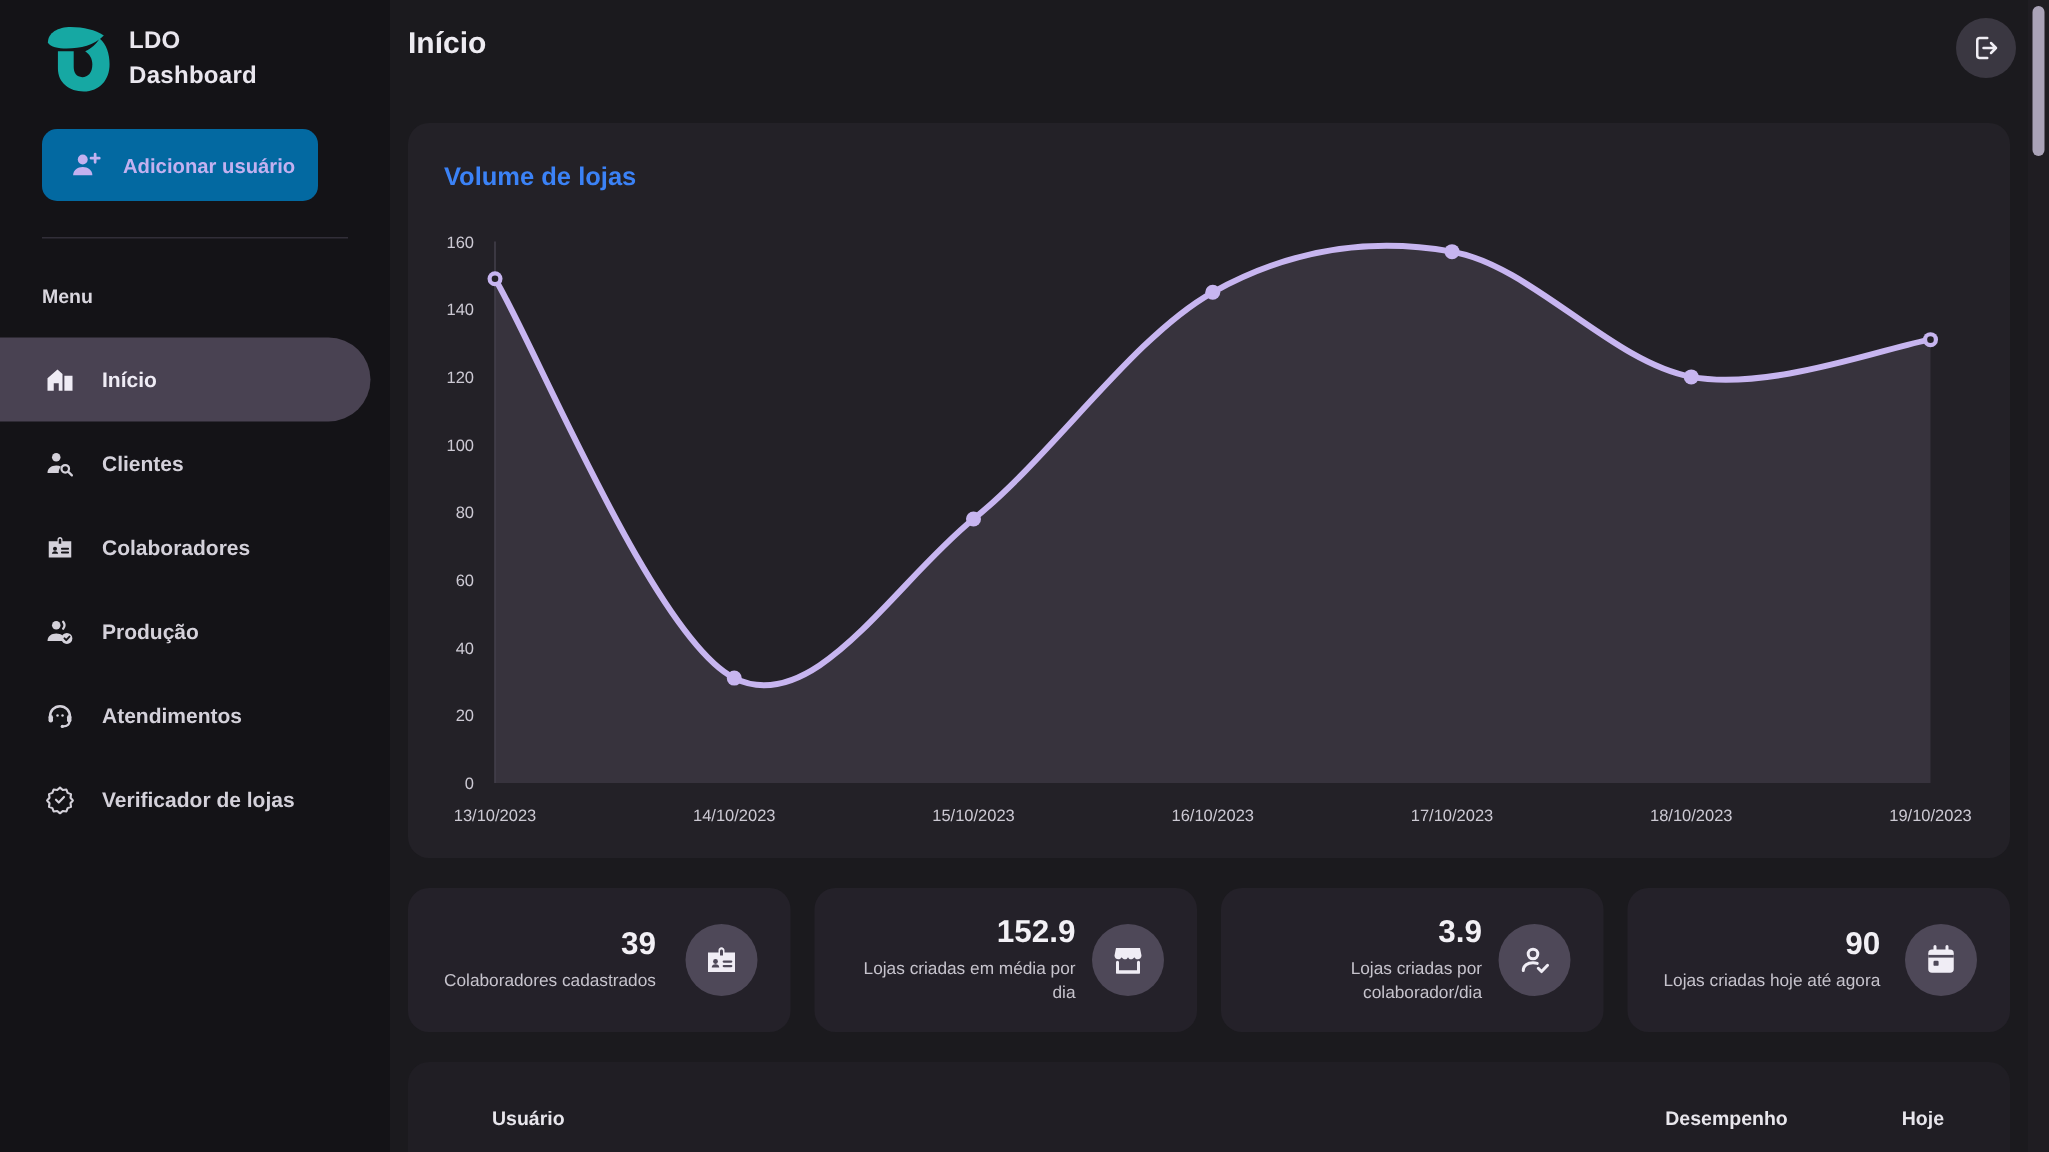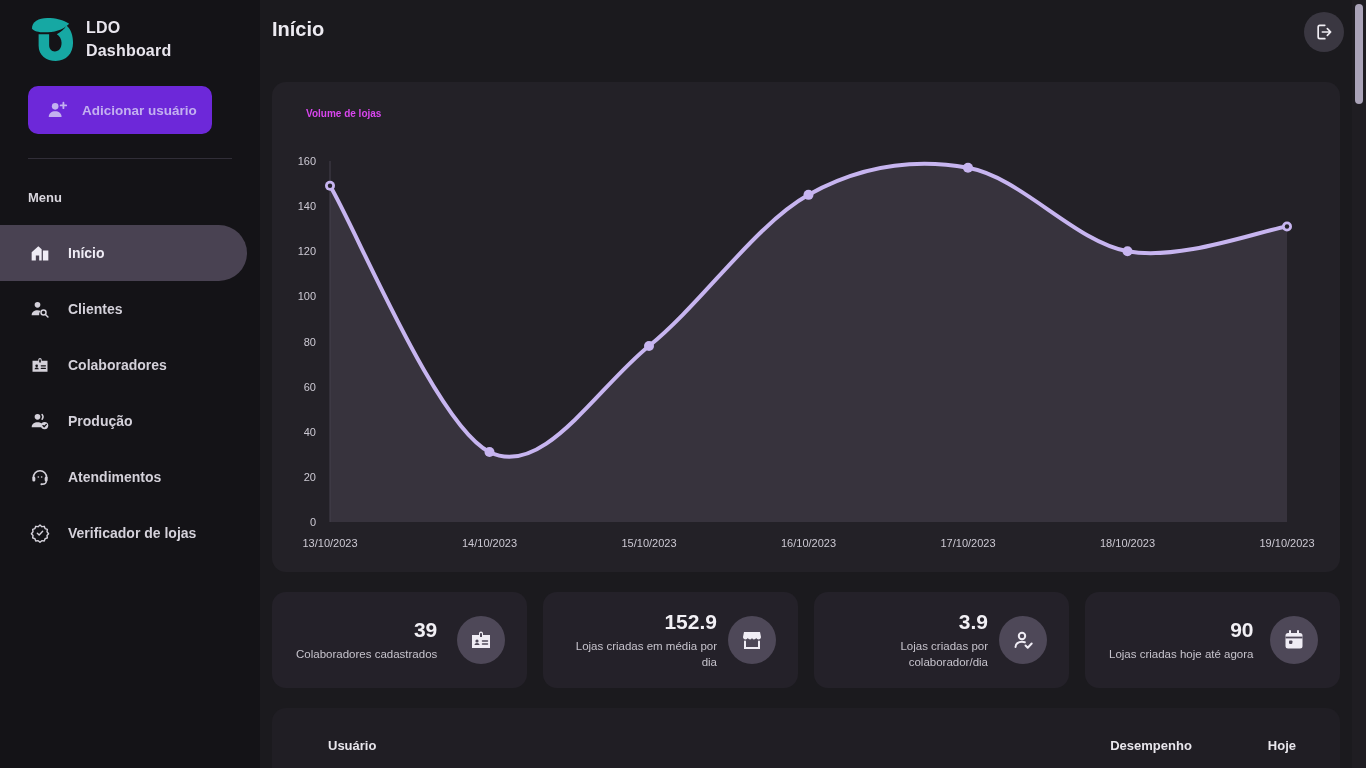--- a/index.html
+++ b/index.html
@@ -13,21 +13,21 @@
   .sidebar {
     position:absolute; left:0; top:0; width:260px; height:768px;
     background:#141317;
   }
   .logo-row { display:flex; align-items:center; gap:12px; padding:16px 0 0 30px; }
   .logo-mark { width:44px; height:46px; flex:0 0 auto; }
   .logo-text { font-size:16px; font-weight:700; line-height:1.45; color:#e9e6ee; letter-spacing:.2px; }
   .add-user-btn {
     display:flex; align-items:center; gap:14px;
     margin:24px 0 0 28px; width:184px; height:48px;
-    background:#6d28d9; border:none; border-radius:10px; cursor:pointer;
+    background:#0369a1; border:none; border-radius:10px; cursor:pointer;
     color:#c3b1f0; font-family:inherit; font-size:13.5px; font-weight:700;
     padding:0 0 0 18px; text-align:left;
   }
   .sidebar-divider { position:absolute; left:28px; top:158px; width:204px; height:1px; background:#312e38; border:none; }
   .menu-label { position:absolute; left:28px; top:190px; font-size:13px; font-weight:700; color:#d9d6de; }
   .menu { position:absolute; left:0; top:225px; width:260px; }
   .menu-item {
     display:flex; align-items:center; gap:18px; height:56px; padding-left:30px;
     color:#d4d1da; font-size:14px; font-weight:700; cursor:pointer;
   }
@@ -42,21 +42,21 @@
   .logout-btn {
     position:absolute; left:1044px; top:12px; width:40px; height:40px; border-radius:50%;
     background:#3a3741; border:none; cursor:pointer;
     display:flex; align-items:center; justify-content:center; color:#f0eef4;
   }
 
   .chart-card {
     position:absolute; left:12px; top:82px; width:1068px; height:490px;
     background:#232127; border-radius:14px;
   }
-  .chart-title { position:absolute; left:34px; top:26px; font-size:10px; font-weight:700; color:#d946ef; }
+  .chart-title { position:absolute; left:24px; top:26px; font-size:17px; font-weight:700; color:#3b82f6; }
   .chart-svg { position:absolute; left:24px; top:58px; overflow:visible; }
   .ytick, .xtick { font-size:11px; fill:#ccc9d3; font-family:"Liberation Sans","DejaVu Sans",sans-serif; }
 
   .stats-row {
     position:absolute; left:12px; top:592px; width:1068px;
     display:flex; gap:16px;text-align:right;
   }
   .stat-card {
     flex:1 1 0; height:96px; background:#242129; border-radius:14px;
     display:flex; align-items:center; justify-content:space-between;

